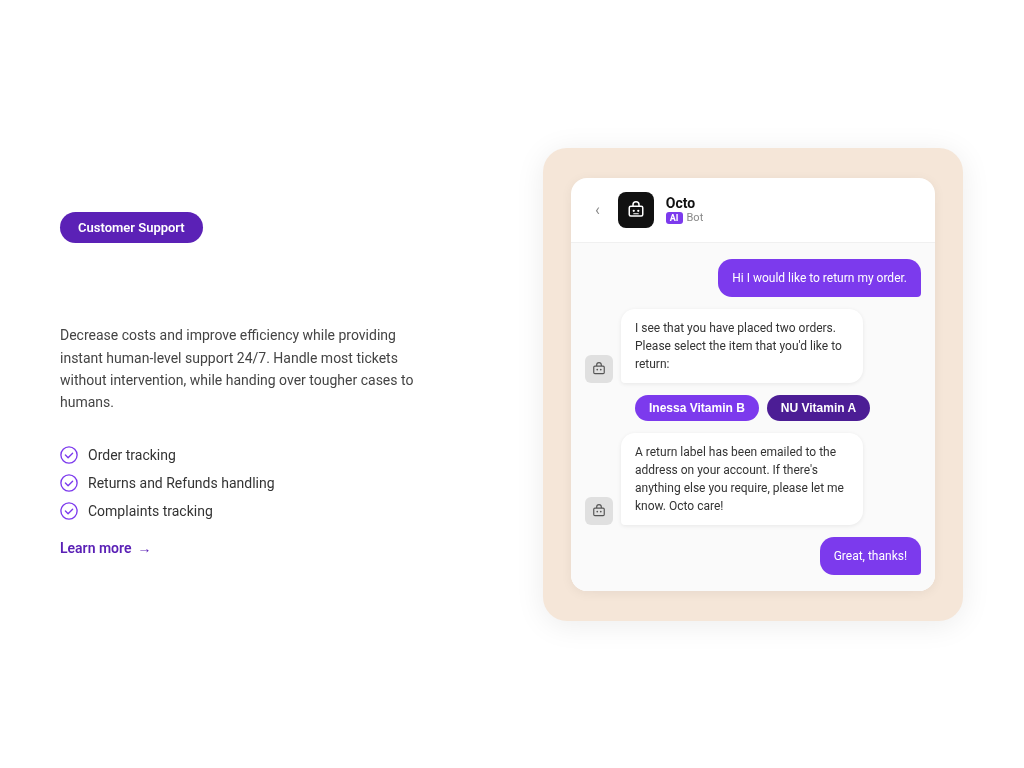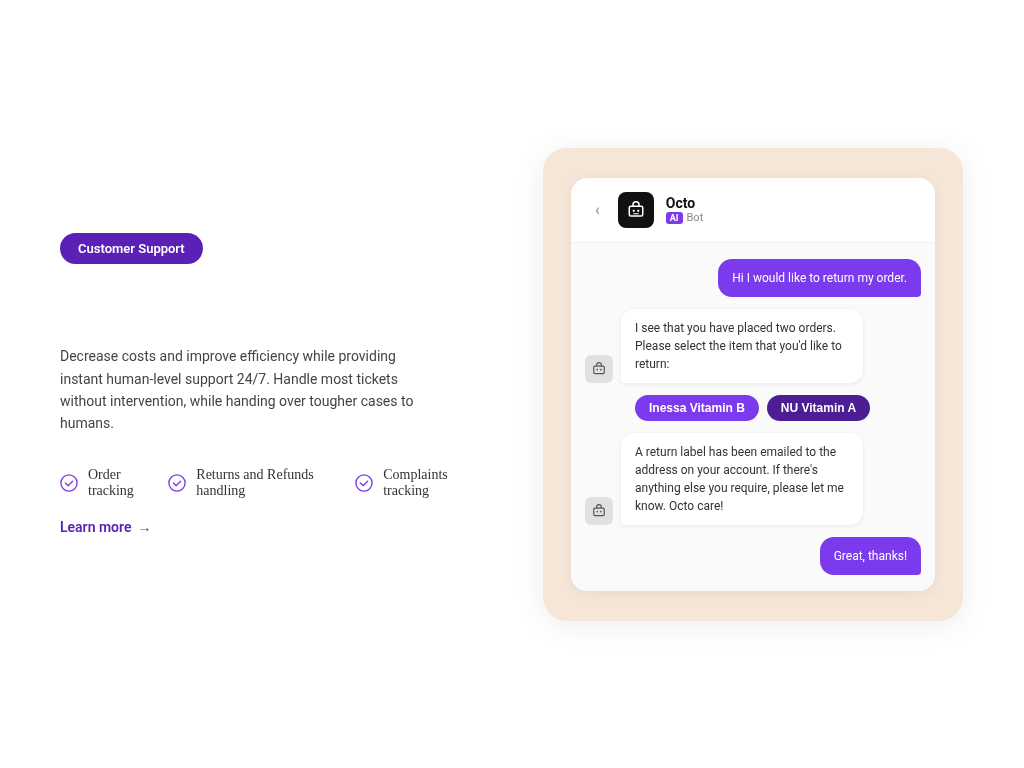--- a/index.html
+++ b/index.html
@@ -64,23 +64,23 @@
     .description {
       font-size: 14px;
       color: #444444;
       line-height: 1.6;
       max-width: 380px;
     }
 
     .features-list {
       list-style: none;
       display: flex;
+      flex-direction: column;
       gap: 10px;
       margin-top: 12px;
-      font-family: Liberation Serif, serif;
     }
 
     .feature-item {
       display: flex;
       align-items: center;
       gap: 10px;
       font-size: 14px;
       color: #333333;
     }
 

